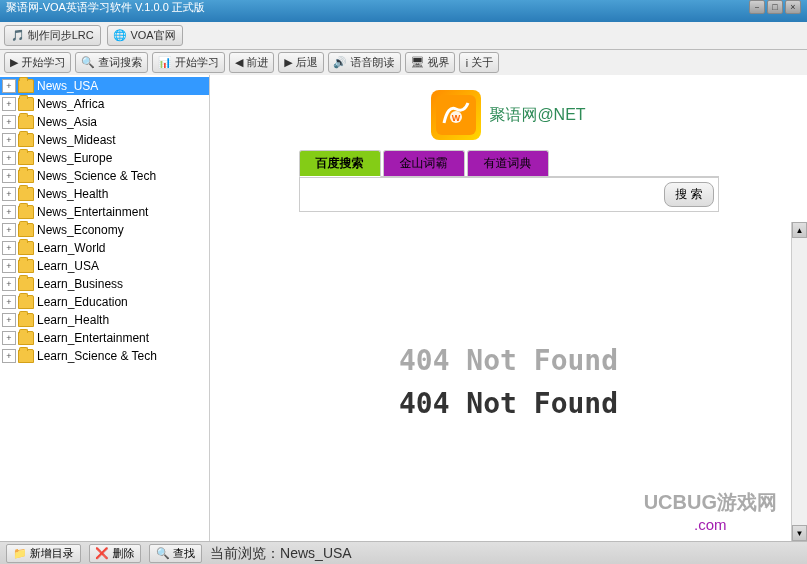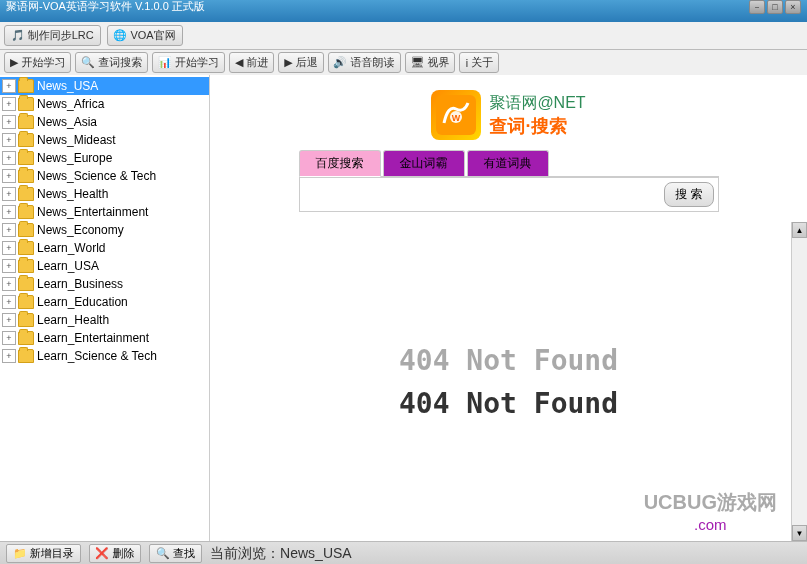--- a/index.html
+++ b/index.html
@@ -3,22 +3,22 @@
   <meta charset="utf-8">
   <style>
     * { box-sizing: border-box; margin: 0; padding: 0; }
     body { font-family: 'Microsoft YaHei', SimSun, sans-serif; font-size: 12px; background: #f0f0f0; width: 807px; height: 564px; overflow: hidden; }
 
     
     .title-bar {
       background: linear-gradient(to bottom, #4a9fd4, #2a7cb8);
       height: 22px;
       display: flex;
-      align-items: flex-end;
-      padding: 8px 6px;
+      align-items: flex-start;
+      padding: 0 6px;
       color: white;
       font-size: 11px;
       justify-content: space-between;
     }
     .title-bar-controls { display: flex; gap: 2px; }
     .title-btn {
       width: 16px; height: 14px;
       background: linear-gradient(to bottom, #d0d0d0, #a0a0a0);
       border: 1px solid #888;
       border-radius: 2px;
@@ -161,24 +161,24 @@
       padding: 4px 16px;
       cursor: pointer;
       font-size: 12px;
       background: #a21caf;
       border: 1px solid #ccc;
       border-bottom: none;
       margin-right: 2px;
       border-radius: 3px 3px 0 0;
     }
     .search-tab.active {
-      background: #f9a8d4;
+      background: #84cc16;
       border-bottom: 1px solid white;
       margin-bottom: -1px;
-      font-weight: normal;
+      font-weight: bold;
     }
     .search-bar {
       display: flex;
       align-items: center;
       width: 420px;
       border: 1px solid #ccc;
       background: white;
       padding: 4px;
     }
     .search-input {
@@ -416,21 +416,20 @@
         <div class="logo-icon">
           <svg width="40" height="40" viewBox="0 0 40 40">
             <rect width="40" height="40" rx="6" fill="#ff9900"></rect>
             <path d="M8 28 Q12 10 20 14 Q28 18 32 8" stroke="white" stroke-width="3" fill="none"></path>
             <circle cx="20" cy="22" r="6" fill="white" opacity="0.9"></circle>
             <text x="20" y="26" text-anchor="middle" font-size="9" font-weight="bold" fill="#ff6600">W</text>
           </svg>
         </div>
         <div>
           <div style="color:#2e8b57; font-size:16px; font-weight:normal;">聚语网@NET</div>
-          <div style="color:#ff6600; font-size:18px; font-weight:bold;">查词·搜索</div>
         </div>
       </div>
 
       <div class="search-tabs">
         <div class="search-tab active">百度搜索</div>
         <div class="search-tab">金山词霸</div>
         <div class="search-tab">有道词典</div>
       </div>
       <div class="search-bar">
         <input class="search-input" type="text" style="">

